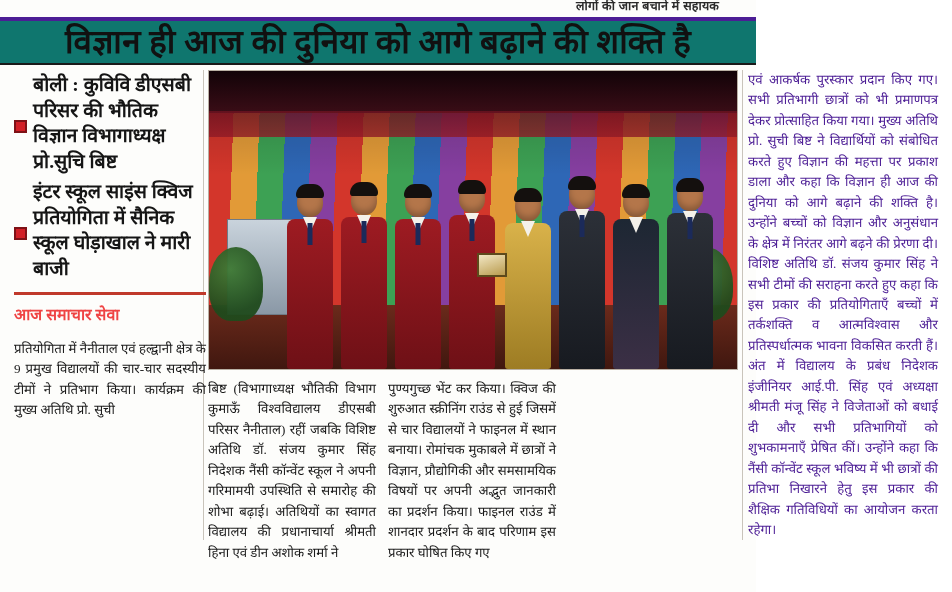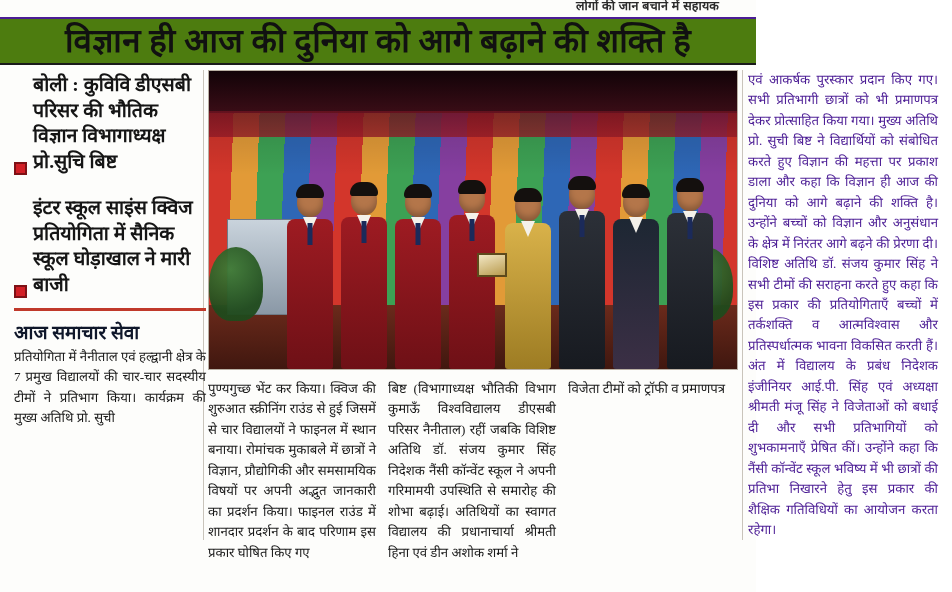--- a/index.html
+++ b/index.html
@@ -34,26 +34,26 @@
     white-space: nowrap;
   }
   .ts1 { left: 576px; }
   .ts2 { left: 790px; }
 
   
   .headline-wrap {
     position: absolute;
     top: 17px; left: 0; right: 0;
     height: 48px;
-    border-top: 2px solid #4c1d95;
+    border-top: 4px solid #4c1d95;
     border-bottom: 2.5px solid #1a1a1a;
     display: flex;
     align-items: center;
     justify-content: center;
-    background: #4d7c0f;
+    background: #0f766e;
   }
   .headline {
     font-family: "Liberation Serif", serif;
     font-size: 33px;
     font-weight: bold;
     color: #111;
     letter-spacing: .3px;
     white-space: nowrap;
     line-height: 1;
   }
@@ -69,52 +69,52 @@
   
   .col-left {
     position: absolute;
     top: 0; left: 14px;
     width: 192px;
     height: 500px;
   }
   .kicker-block { margin-top: 2px; }
   .kicker-line {
     display: flex;
-    align-items: flex-end;
+    align-items: center;
     gap: 6px;
   }
   .bullet-sq {
     flex: 0 0 auto;
     width: 13px; height: 13px;
     margin-top: 6px;
     background: #d21f26;
     border: 2px solid #7e1116;
   }
   .kicker-text {
     font-family: "Liberation Serif", serif;
     font-weight: bold;
     font-size: 19.5px;
     line-height: 1.32;
     color: #151515;
   }
-  .kicker-block + .kicker-block { margin-top: 20px; }
+  .kicker-block + .kicker-block { margin-top: 4px; }
 
   .rule-red {
     margin: 10px 0 8px 0;
     height: 3px;
     background: #c0392b;
     width: 100%;
   }
 
   .byline {
     font-family: "Liberation Serif", serif;
-    font-size: 19px;
+    font-size: 16px;
     font-weight: bold;
-    color: #0f172a;
-    margin-bottom: 2px;
+    color: #ef4444;
+    margin-bottom: 14px;
   }
   .col-text {
     font-family: "Liberation Serif", serif;
     font-size: 13.2px;
     line-height: 1.55;
     color: #1b1b1b;
     text-align: justify;
     text-justify: inter-word;
   }
   .col-text p { margin: 0 0 7px 0; }
@@ -304,21 +304,21 @@
           <span class="bullet-sq"></span>
           <span class="kicker-text">इंटर स्कूल साइंस क्विज प्रतियोगिता में सैनिक स्कूल घोड़ाखाल ने मारी बाजी</span>
         </div>
       </div>
 
       <div class="rule-red"></div>
 
       <div class="byline">आज समाचार सेवा</div>
 
       <div class="col-text">
-        <p>प्रतियोगिता में नैनीताल एवं हल्द्वानी क्षेत्र के 7 प्रमुख विद्यालयों की चार-चार सदस्यीय टीमों ने प्रतिभाग किया। कार्यक्रम की मुख्य अतिथि प्रो. सुची</p>
+        <p>प्रतियोगिता में नैनीताल एवं हल्द्वानी क्षेत्र के 9 प्रमुख विद्यालयों की चार-चार सदस्यीय टीमों ने प्रतिभाग किया। कार्यक्रम की मुख्य अतिथि प्रो. सुची</p>
       </div>
     </div>
 
     <div class="col-center">
 
       <div class="photo">
         <div class="photo-canvas">
           <div class="backdrop"></div>
           <div class="backdrop-dark"></div>
           <div class="backdrop-band"></div>
@@ -382,27 +382,26 @@
                 <div class="collar"></div>
                 <div class="tie"></div>
               </div>
               <div class="plaque" style="left: 268px; bottom: 92px;"></div>
             </div>
         </div>
       </div>
 
       <div class="caption-cols">
         <div class="cap-col">
+          <p>बिष्ट (विभागाध्यक्ष भौतिकी विभाग कुमाऊँ विश्वविद्यालय डीएसबी परिसर नैनीताल) रहीं जबकि विशिष्ट अतिथि डॉ. संजय कुमार सिंह निदेशक नैंसी कॉन्वेंट स्कूल ने अपनी गरिमामयी उपस्थिति से समारोह की शोभा बढ़ाई। अतिथियों का स्वागत विद्यालय की प्रधानाचार्या श्रीमती हिना एवं डीन अशोक शर्मा ने</p>
+        </div>
+        <div class="cap-col">
           <p>पुण्यगुच्छ भेंट कर किया। क्विज की शुरुआत स्क्रीनिंग राउंड से हुई जिसमें से चार विद्यालयों ने फाइनल में स्थान बनाया। रोमांचक मुकाबले में छात्रों ने विज्ञान, प्रौद्योगिकी और समसामयिक विषयों पर अपनी अद्भुत जानकारी का प्रदर्शन किया। फाइनल राउंड में शानदार प्रदर्शन के बाद परिणाम इस प्रकार घोषित किए गए</p>
         </div>
         <div class="cap-col">
-          <p>बिष्ट (विभागाध्यक्ष भौतिकी विभाग कुमाऊँ विश्वविद्यालय डीएसबी परिसर नैनीताल) रहीं जबकि विशिष्ट अतिथि डॉ. संजय कुमार सिंह निदेशक नैंसी कॉन्वेंट स्कूल ने अपनी गरिमामयी उपस्थिति से समारोह की शोभा बढ़ाई। अतिथियों का स्वागत विद्यालय की प्रधानाचार्या श्रीमती हिना एवं डीन अशोक शर्मा ने</p>
-        </div>
-        <div class="cap-col">
-          <p>विजेता टीमों को ट्रॉफी व प्रमाणपत्र</p>
         </div>
       </div>
     </div>
 
     <div class="col-right">
       <p>एवं आकर्षक पुरस्कार प्रदान किए गए। सभी प्रतिभागी छात्रों को भी प्रमाणपत्र देकर प्रोत्साहित किया गया। मुख्य अतिथि प्रो. सुची बिष्ट ने विद्यार्थियों को संबोधित करते हुए विज्ञान की महत्ता पर प्रकाश डाला और कहा कि विज्ञान ही आज की दुनिया को आगे बढ़ाने की शक्ति है। उन्होंने बच्चों को विज्ञान और अनुसंधान के क्षेत्र में निरंतर आगे बढ़ने की प्रेरणा दी। विशिष्ट अतिथि डॉ. संजय कुमार सिंह ने सभी टीमों की सराहना करते हुए कहा कि इस प्रकार की प्रतियोगिताएँ बच्चों में तर्कशक्ति व आत्मविश्वास और प्रतिस्पर्धात्मक भावना विकसित करती हैं। अंत में विद्यालय के प्रबंध निदेशक इंजीनियर आई.पी. सिंह एवं अध्यक्षा श्रीमती मंजू सिंह ने विजेताओं को बधाई दी और सभी प्रतिभागियों को शुभकामनाएँ प्रेषित कीं। उन्होंने कहा कि नैंसी कॉन्वेंट स्कूल भविष्य में भी छात्रों की प्रतिभा निखारने हेतु इस प्रकार की शैक्षिक गतिविधियों का आयोजन करता रहेगा।</p>
     </div>
 
   </div>
 </div>

